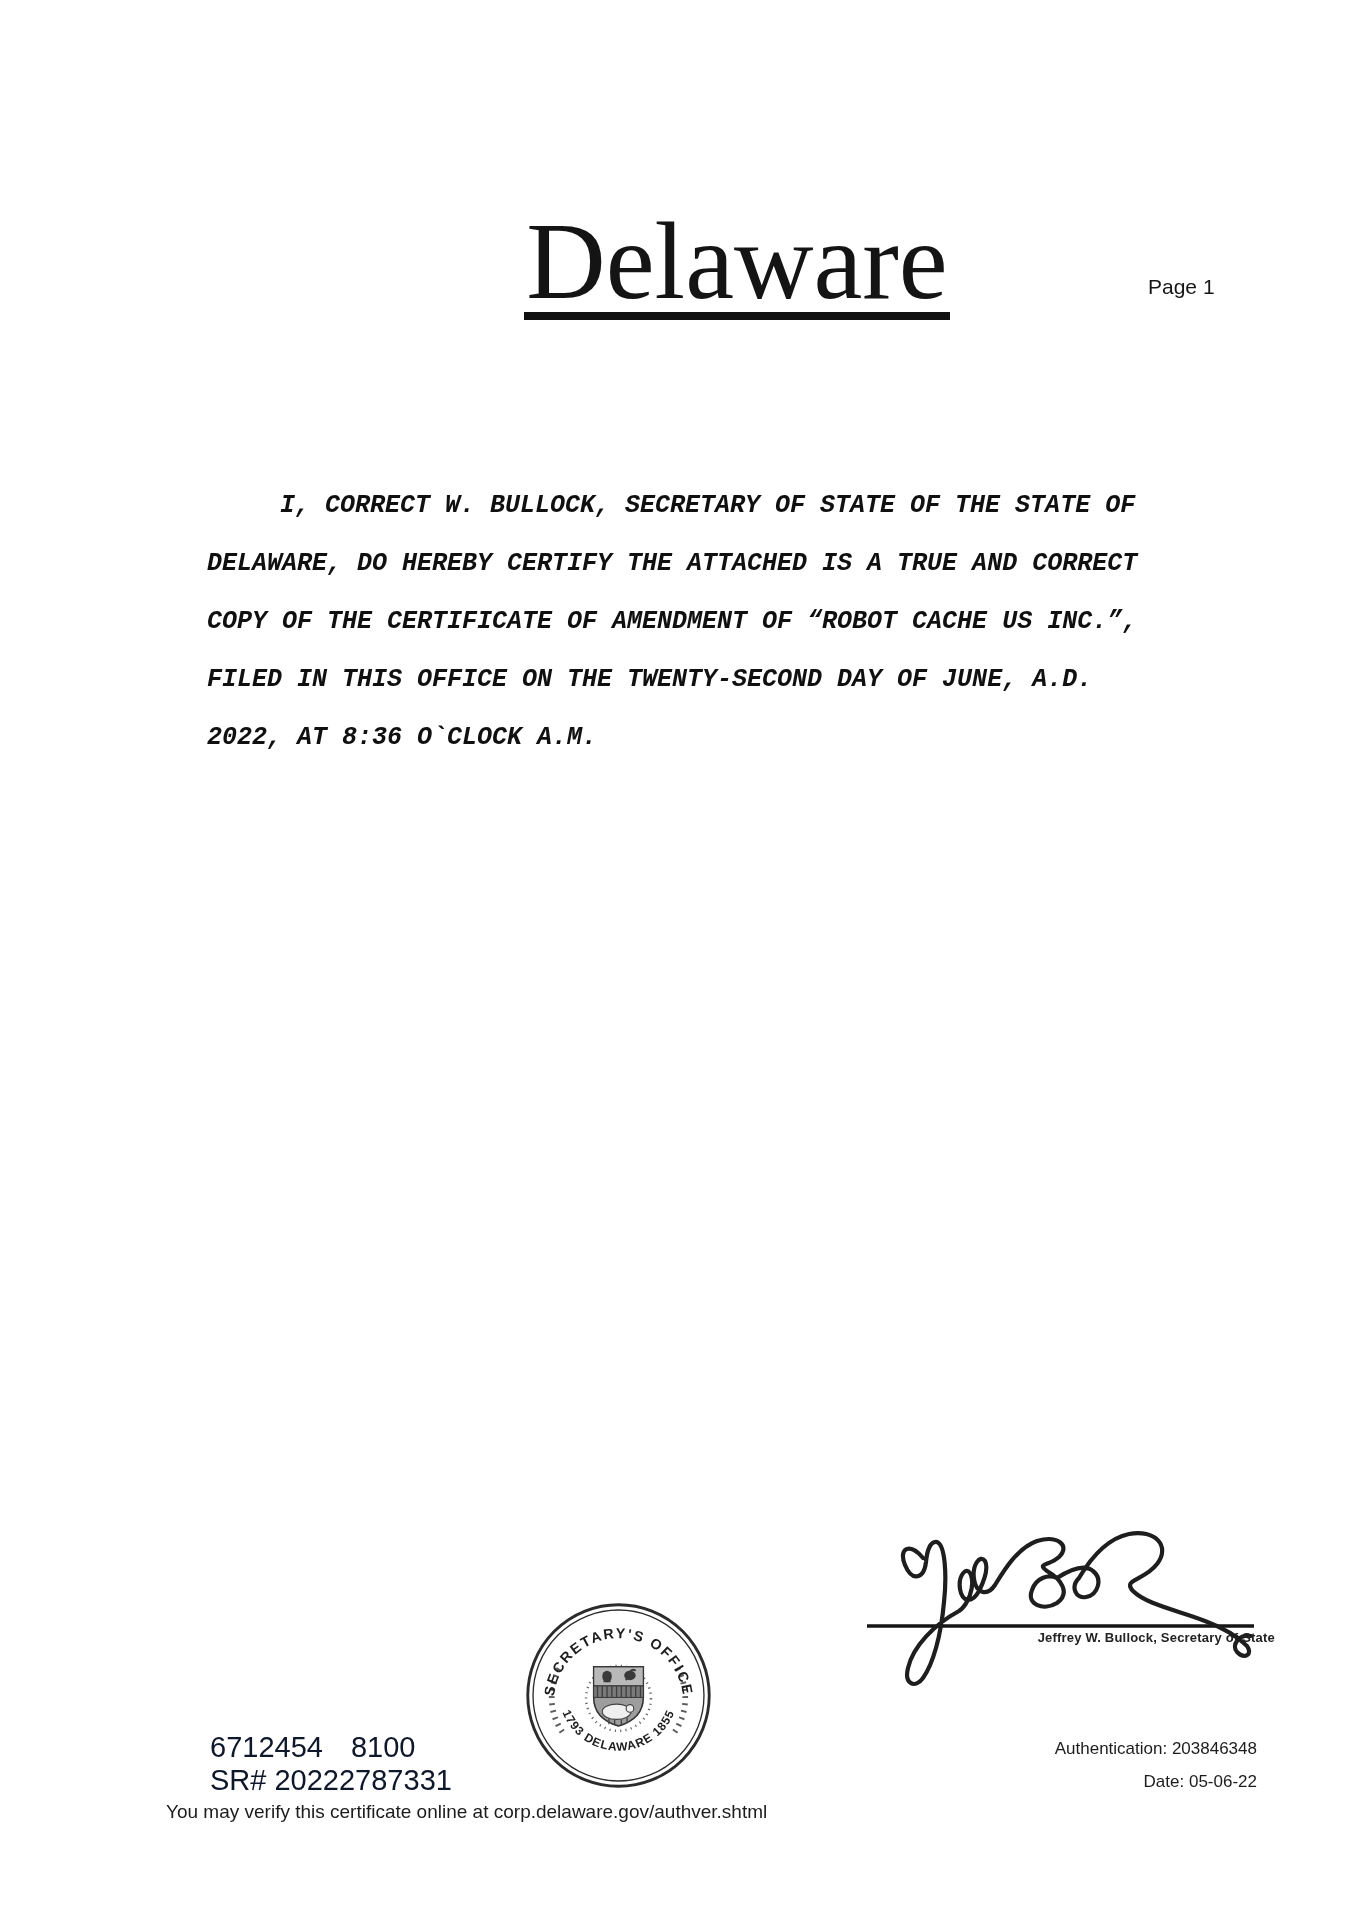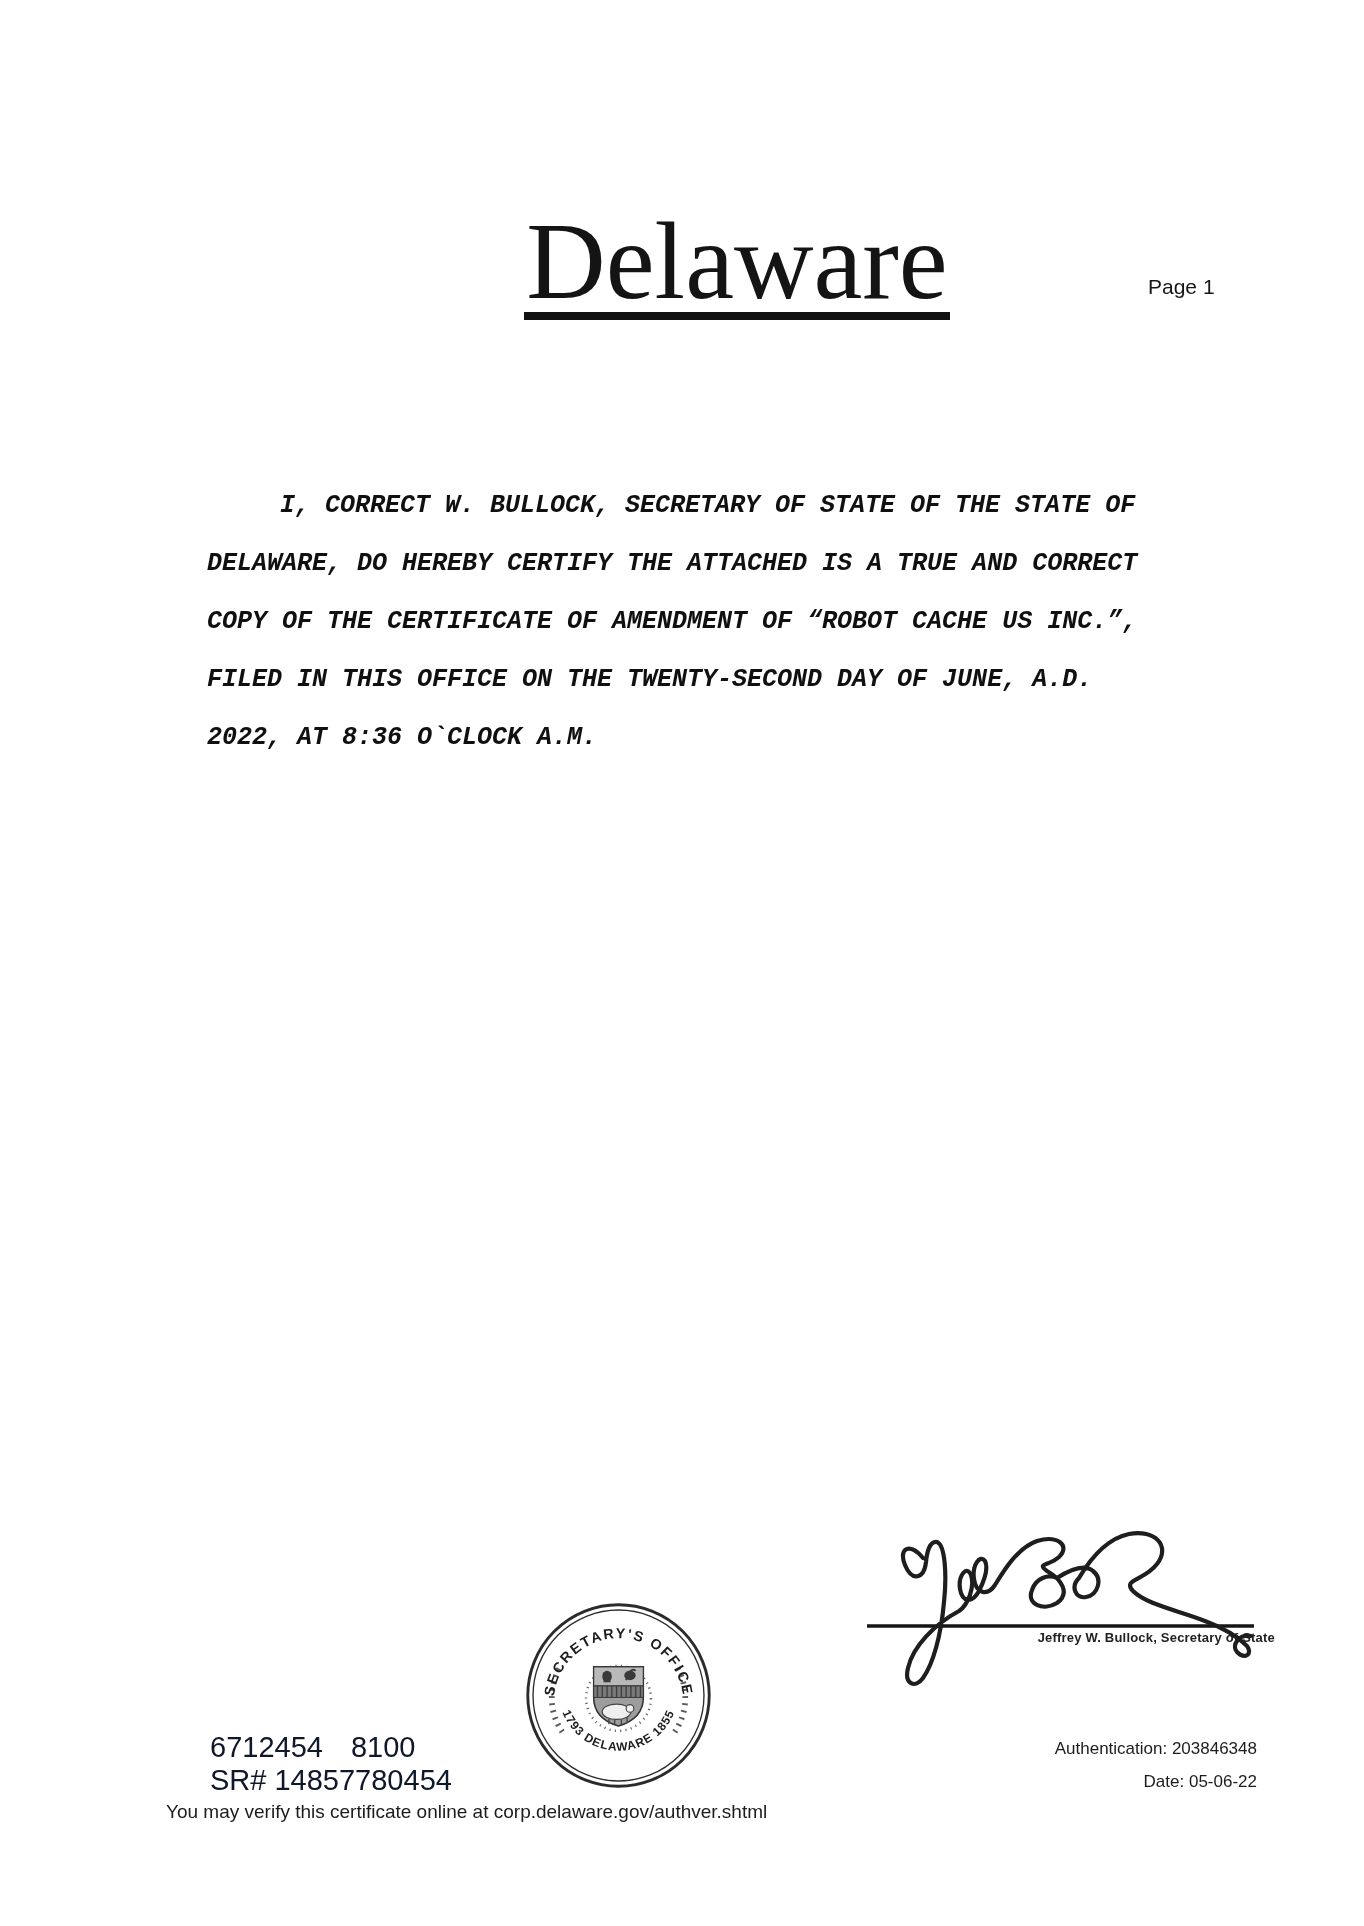--- a/index.html
+++ b/index.html
@@ -196,21 +196,21 @@
                C287,93 321,99 345,109
                C361,115 377,124 387,134
                C393,142 385,148 377,140
                C371,133 379,122 391,124"></path>
     </g>
   </svg>
   <div class="signature-label">Jeffrey W. Bullock, Secretary of State</div>
 
   <div class="footer-left">
     <div><span>6712454</span><span class="doc-code">8100</span></div>
-    <div>SR# 14857780454</div>
+    <div>SR# 20222787331</div>
   </div>
   <div class="verify-line">You may verify this certificate online at corp.delaware.gov/authver.shtml</div>
 
   <div class="footer-right">
     <div>Authentication: 203846348</div>
     <div>Date: 05-06-22</div>
   </div>
 
 </div>
 

